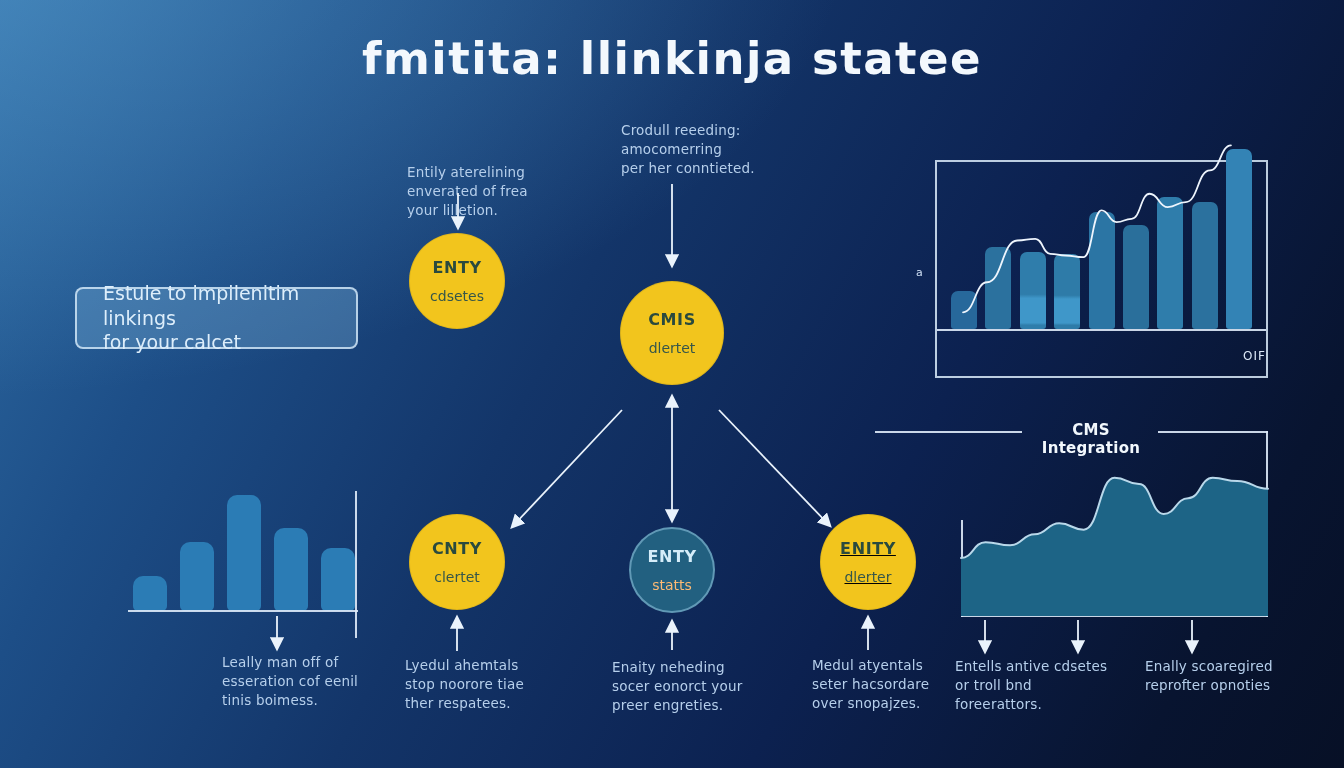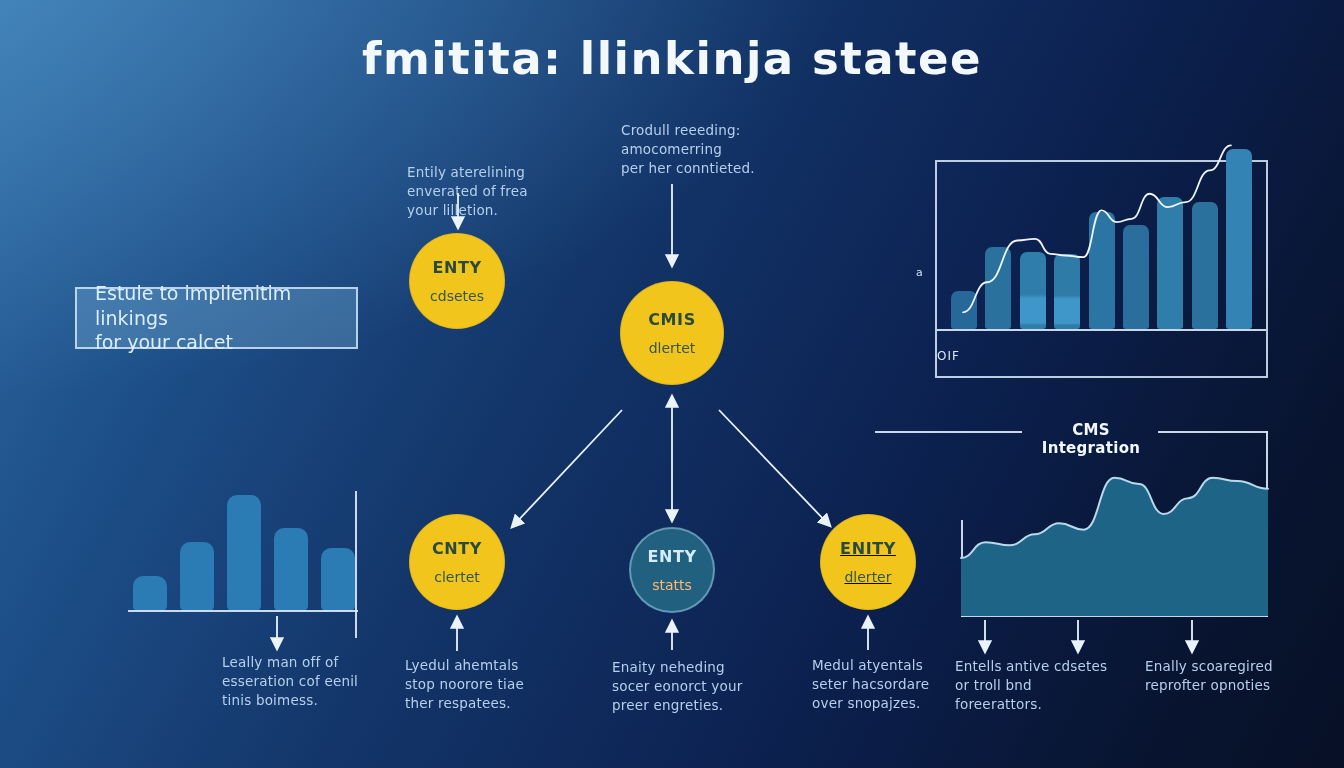--- a/index.html
+++ b/index.html
@@ -15,21 +15,21 @@
     top:32px;left:0;width:100%;text-align:center;
     font-size:45px;font-weight:700;letter-spacing:1.5px;color:#f3f8fd;
   }
   .cap{
     position:absolute;font-size:13.5px;line-height:1.4;color:#b6cfeb;
     white-space:pre-line;letter-spacing:.2px;
   }
   #info-box{
     left:75px;top:287px;width:283px;height:62px;box-sizing:border-box;
     background:rgba(120,175,215,.36);border:2px solid rgba(215,235,250,.8);
-    border-radius:0;display:flex;align-items:center;padding:6px 18px;
+    border-radius:8px;display:flex;align-items:center;padding:6px 26px;
     font-size:19px;line-height:1.3;color:#ddeefb;white-space:pre-line;
   }
   .node{
     position:absolute;border-radius:50%;display:flex;flex-direction:column;
     align-items:center;justify-content:center;gap:11px;text-align:center;
   }
   .node.yellow{background:#f2c51d;box-shadow:0 0 0 1px rgba(0,0,0,.08) inset;}
   .node.teal{background:#226080;border:2px solid rgba(150,200,225,.55);box-sizing:border-box;}
   .node .l1{font-weight:bold;font-size:16px;letter-spacing:.6px;}
   .node .l2{font-size:14px;}
@@ -48,21 +48,21 @@
   #frame-chart{
     left:935px;top:160px;width:333px;height:218px;
     border:2px solid rgba(220,236,250,.85);box-sizing:border-box;
   }
   #frame-plot{
     position:absolute;left:14px;right:14px;top:0;bottom:47px;
     display:flex;align-items:flex-end;justify-content:space-between;overflow:visible;
   }
   .bar-f{width:26px;border-radius:7px 7px 3px 3px;flex:none;}
   #frame-xaxis{position:absolute;left:0;right:0;bottom:45px;height:2px;background:rgba(223,235,250,.9);}
-  #frame-xlabel{position:absolute;left:0;right:0;bottom:13px;text-align:left;font-size:12px;color:#dce8f7;letter-spacing:1px;}
+  #frame-xlabel{position:absolute;left:0;right:0;bottom:13px;text-align:right;font-size:12px;color:#dce8f7;letter-spacing:1px;}
   #frame-ylabel{left:916px;top:266px;font-size:11px;color:#cfe0f5;}
   #frame-line-svg{position:absolute;left:0;top:0;width:100%;height:100%;overflow:visible;}
   
   #area-title{left:1026px;top:421px;width:130px;text-align:center;font-size:15px;font-weight:bold;color:#f2f8fd;letter-spacing:.3px;}
   #area-svg{left:961px;top:459px;width:307px;height:157px;overflow:visible;}
   svg{display:block;}
 </style>
 </head>
 <body>
 

